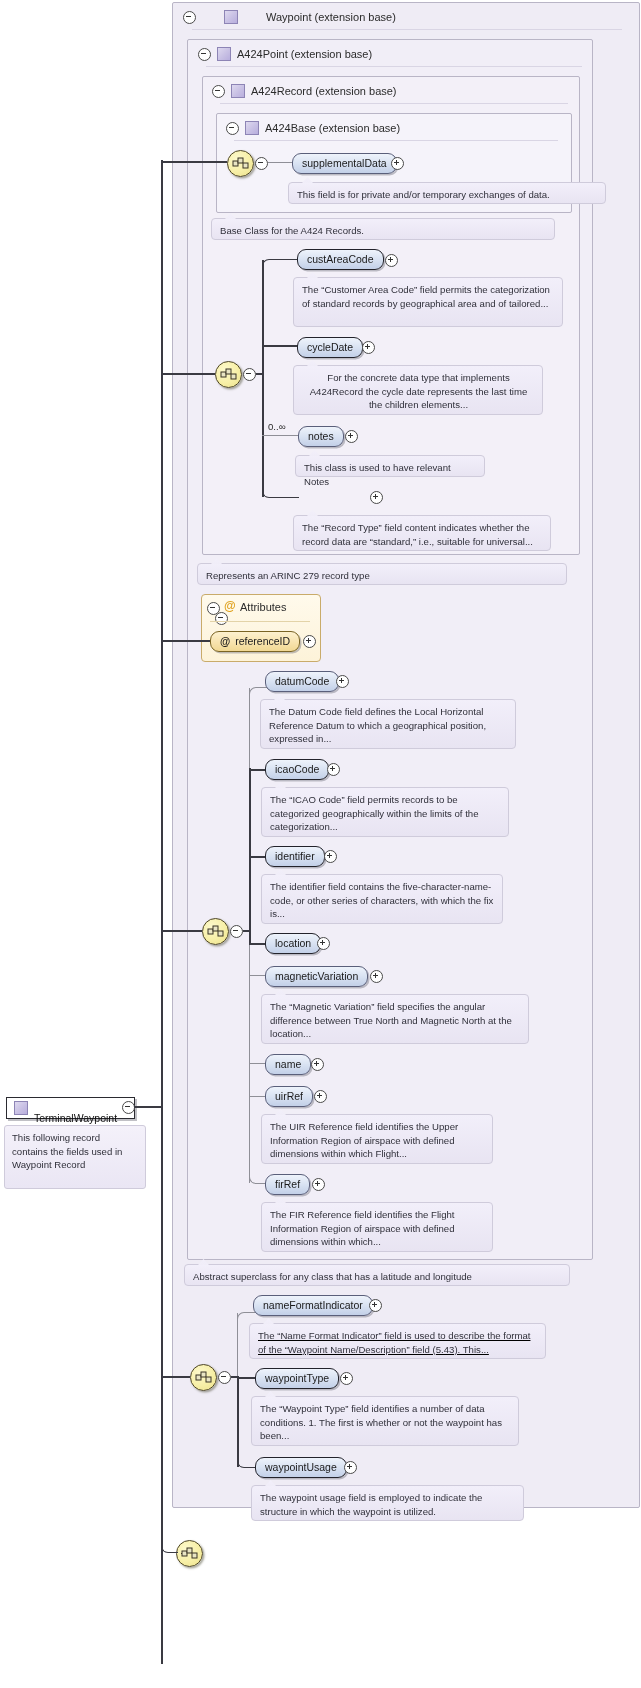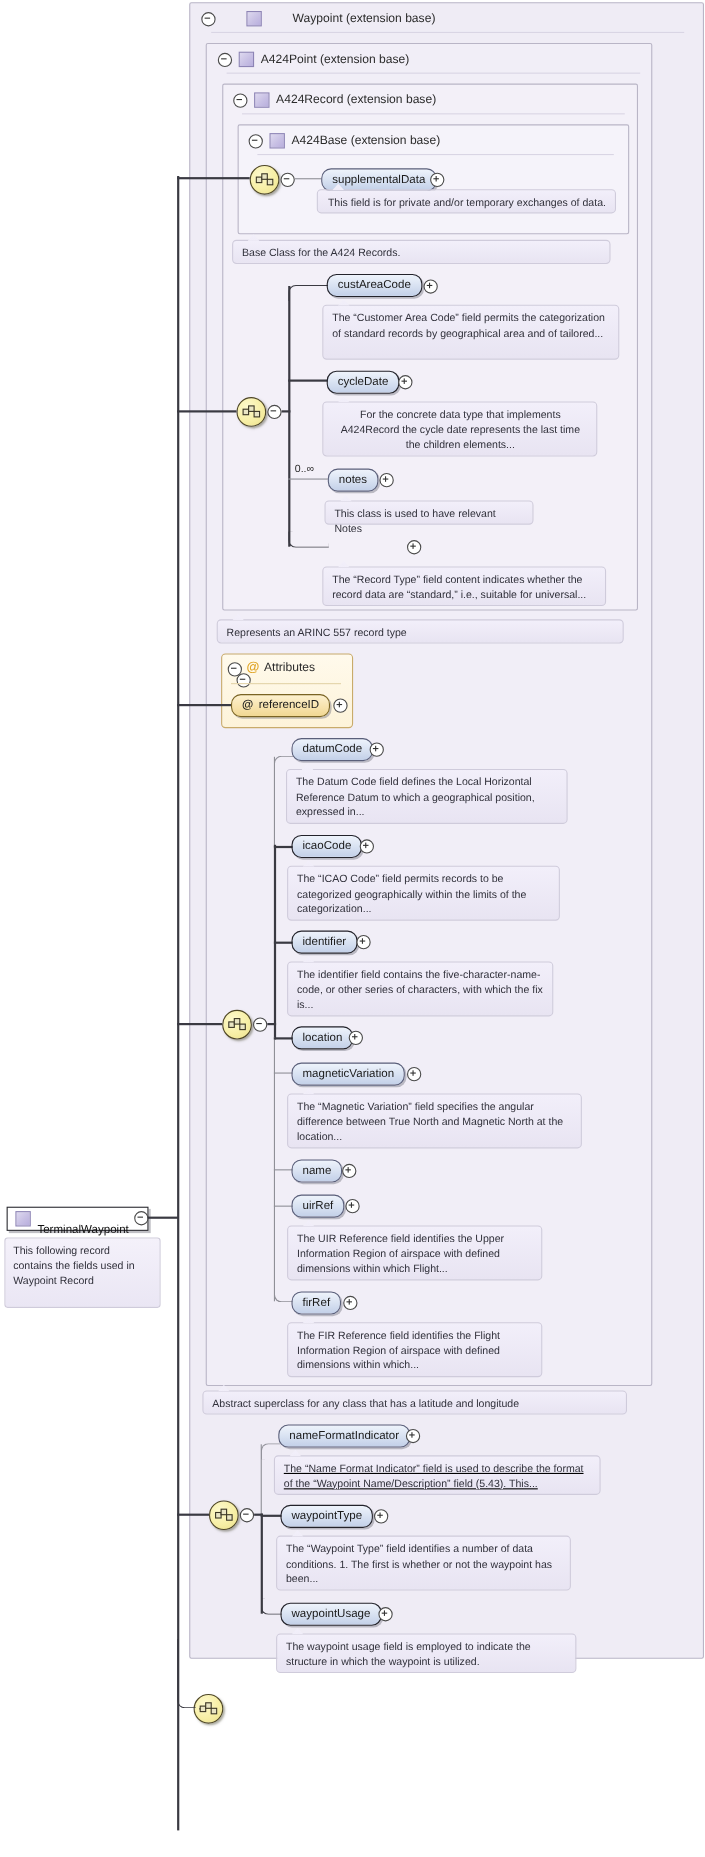--- a/index.html
+++ b/index.html
@@ -154,21 +154,21 @@
     </svg>
   </div>
   <div class="ln thick h" style="left:161px;top:161px;width:66px;"></div>
   <span class="ctrl" style="position:absolute;left:255px;top:157px;"></span>
   <div class="ln h" style="left:268px;top:162px;width:24px;"></div>
 
   <div class="elem" style="left:292px;top:153px;">
     <span>supplementalData</span>
   </div>
   <span class="ctrl plus" style="position:absolute;left:391px;top:157px;"></span>
-  <div class="doc" style="left:288px;top:172px;width:272px;height:22px;text-align:center;">
+  <div class="doc" style="left:288px;top:182px;width:318px;height:22px;">
     <p>This field is for private and/or temporary exchanges of data.</p>
   </div>
 
   <div class="doc" style="left:211px;top:218px;width:344px;height:22px;">
     <p>Base Class for the A424 Records.</p>
   </div>
 
   <div class="seq" style="left:215px;top:361px;">
     <svg width="17" height="15" viewBox="0 0 17 15">
       <rect x="1" y="5" width="5" height="5" fill="#e9e5c4" stroke="#3a3524"></rect>
@@ -213,21 +213,21 @@
   <div class="corner bl thick" style="left:262px;top:483px;width:36px;height:14px;"></div>
   <div class="elem strong" style="left:297px;top:487px;margin-top:32px;">
     <span>recordType</span>
   </div>
   <span class="ctrl plus" style="position:absolute;left:370px;top:491px;"></span>
   <div class="doc" style="left:293px;top:515px;width:258px;height:36px;">
     <p>The “Record Type” field content indicates whether the record data are “standard,” i.e., suitable for universal...</p>
   </div>
 
   <div class="doc" style="left:197px;top:563px;width:370px;height:22px;">
-    <p>Represents an ARINC 557 record type</p>
+    <p>Represents an ARINC 279 record type</p>
   </div>
 
   <div class="attrbox" style="left:201px;top:594px;width:118px;height:66px;"></div>
   <div class="attr-hd">
     <span class="ctrl" style="margin-left:200px;margin-top:605px;position:absolute;left:7px;top:0;"></span>
   </div>
   <span class="ctrl" style="position:absolute;left:207px;top:602px;"></span>
   <span class="at" style="position:absolute;left:224px;top:600px;">@</span>
   <span style="position:absolute;left:240px;top:601px;font-size:11px;color:#2b2b2b;">Attributes</span>
   <div class="attr-sep" style="left:210px;top:621px;width:100px;"></div>

